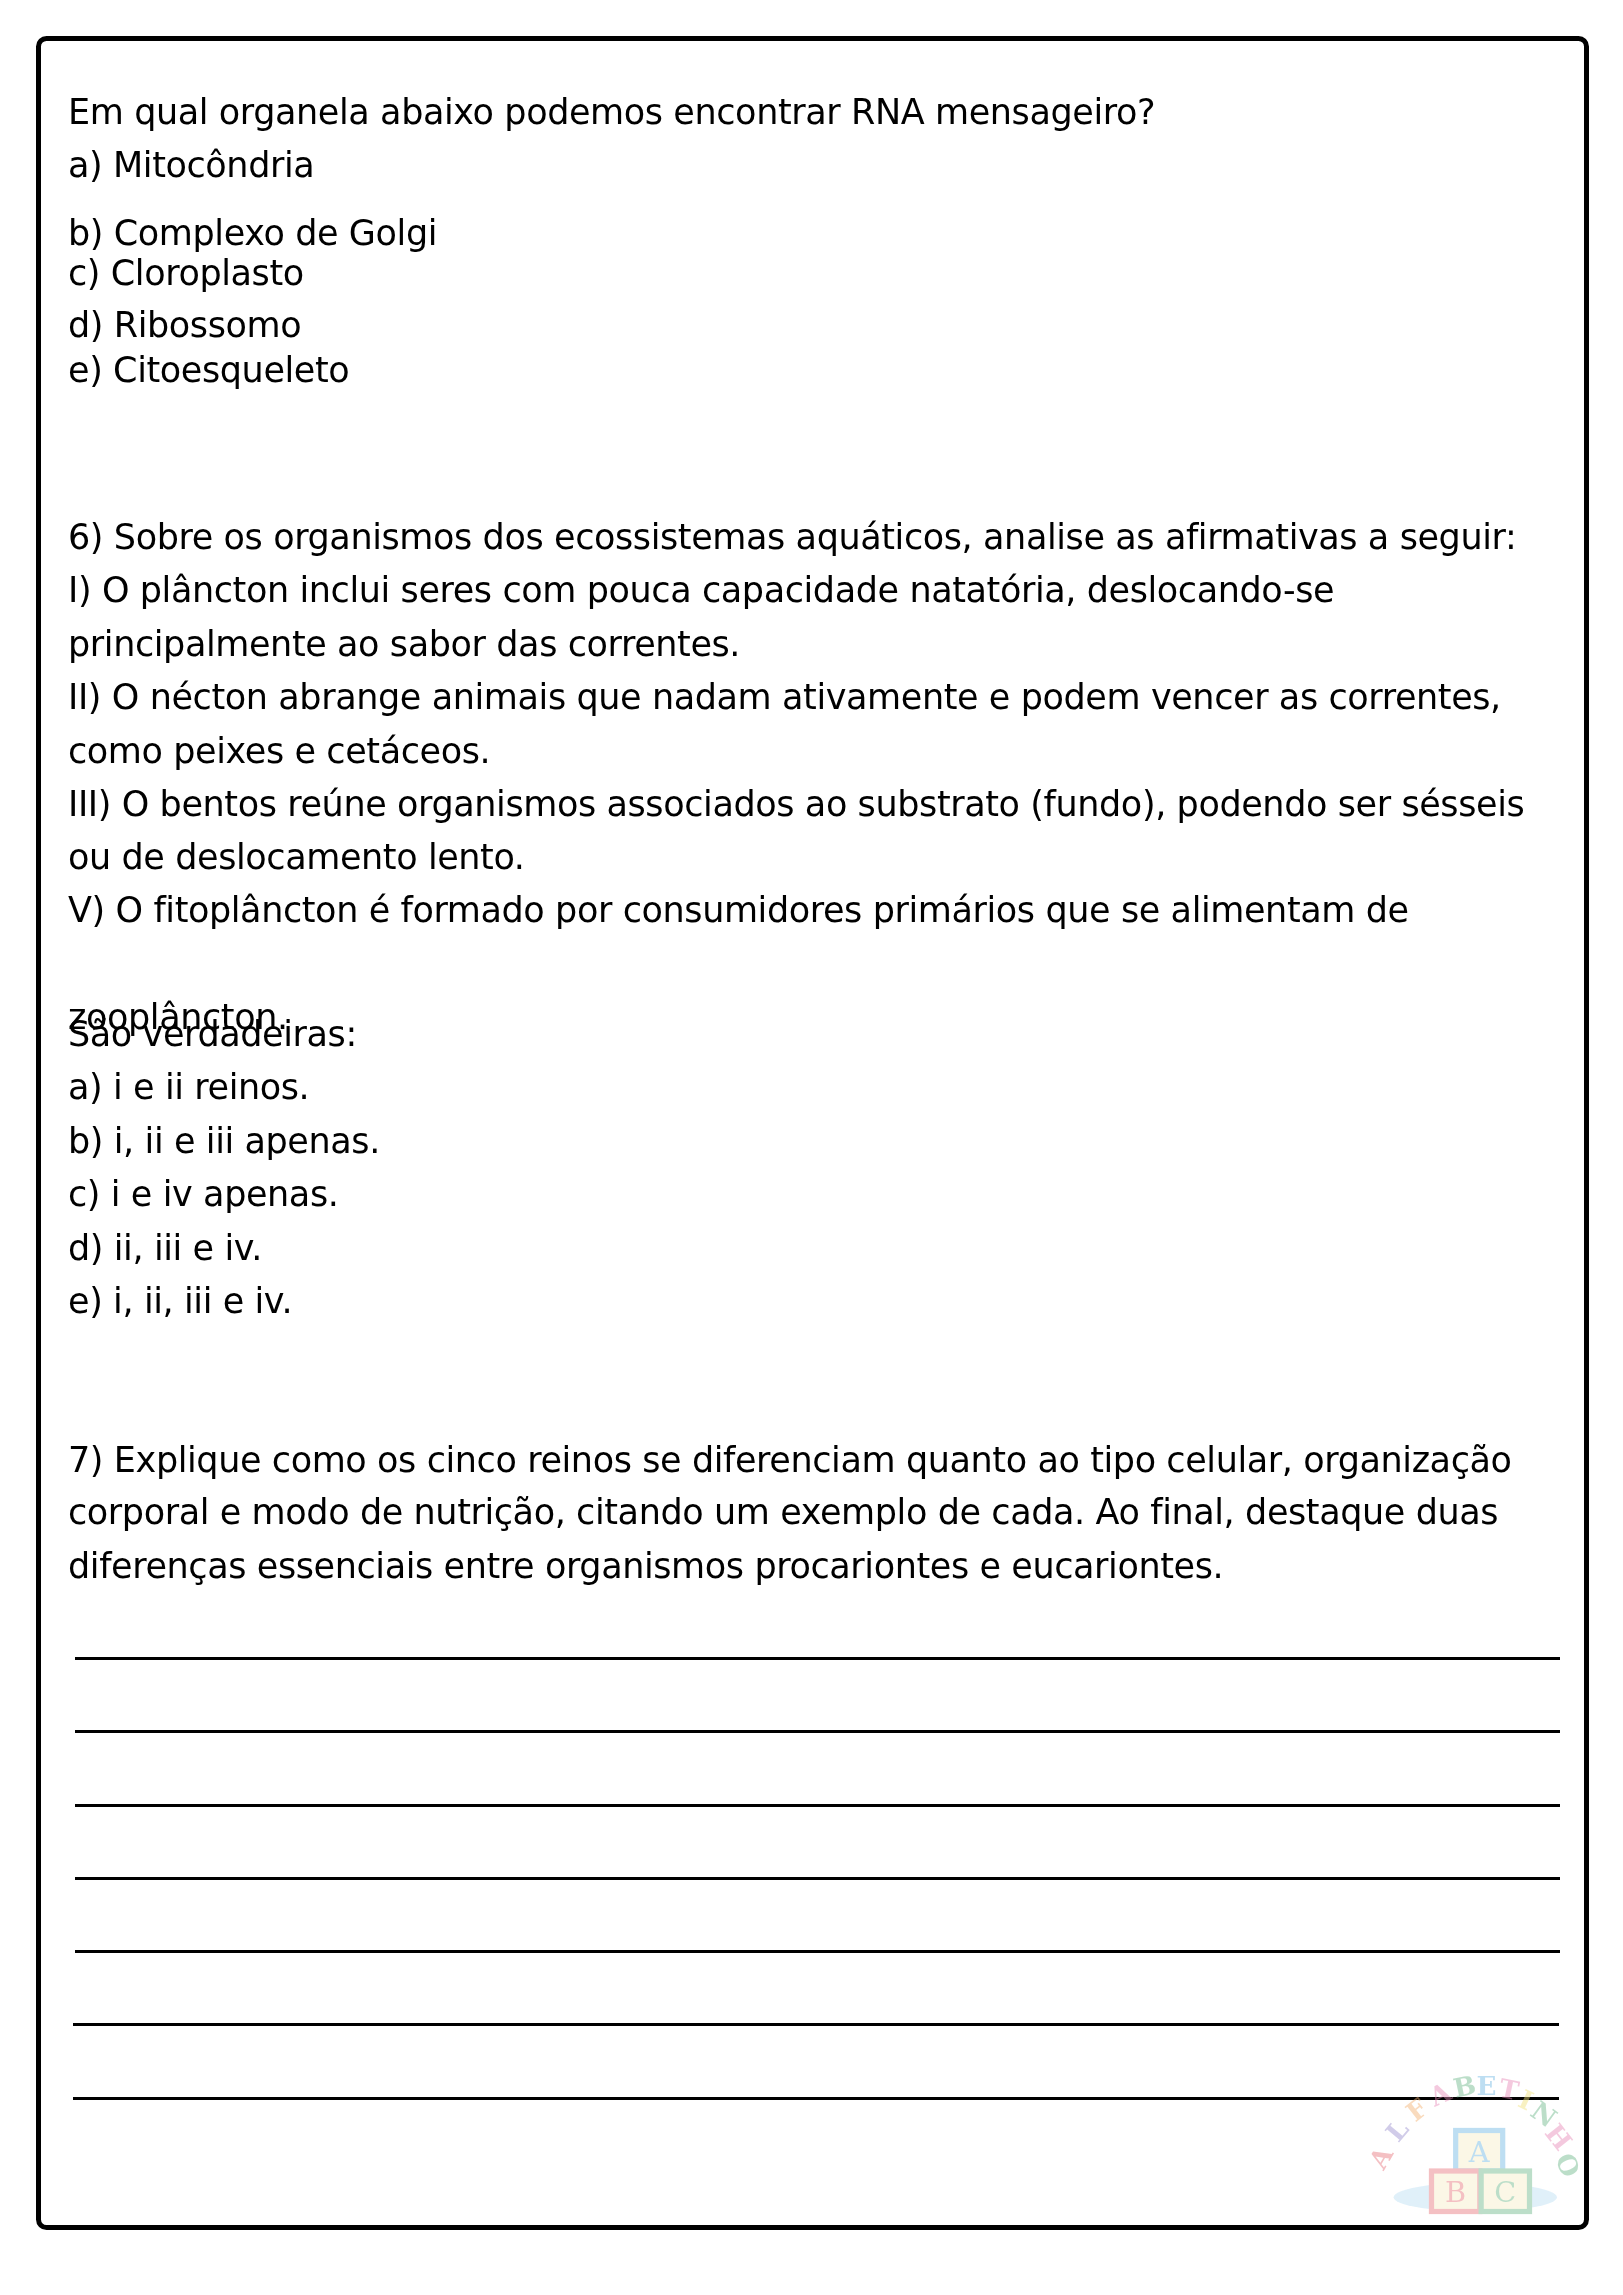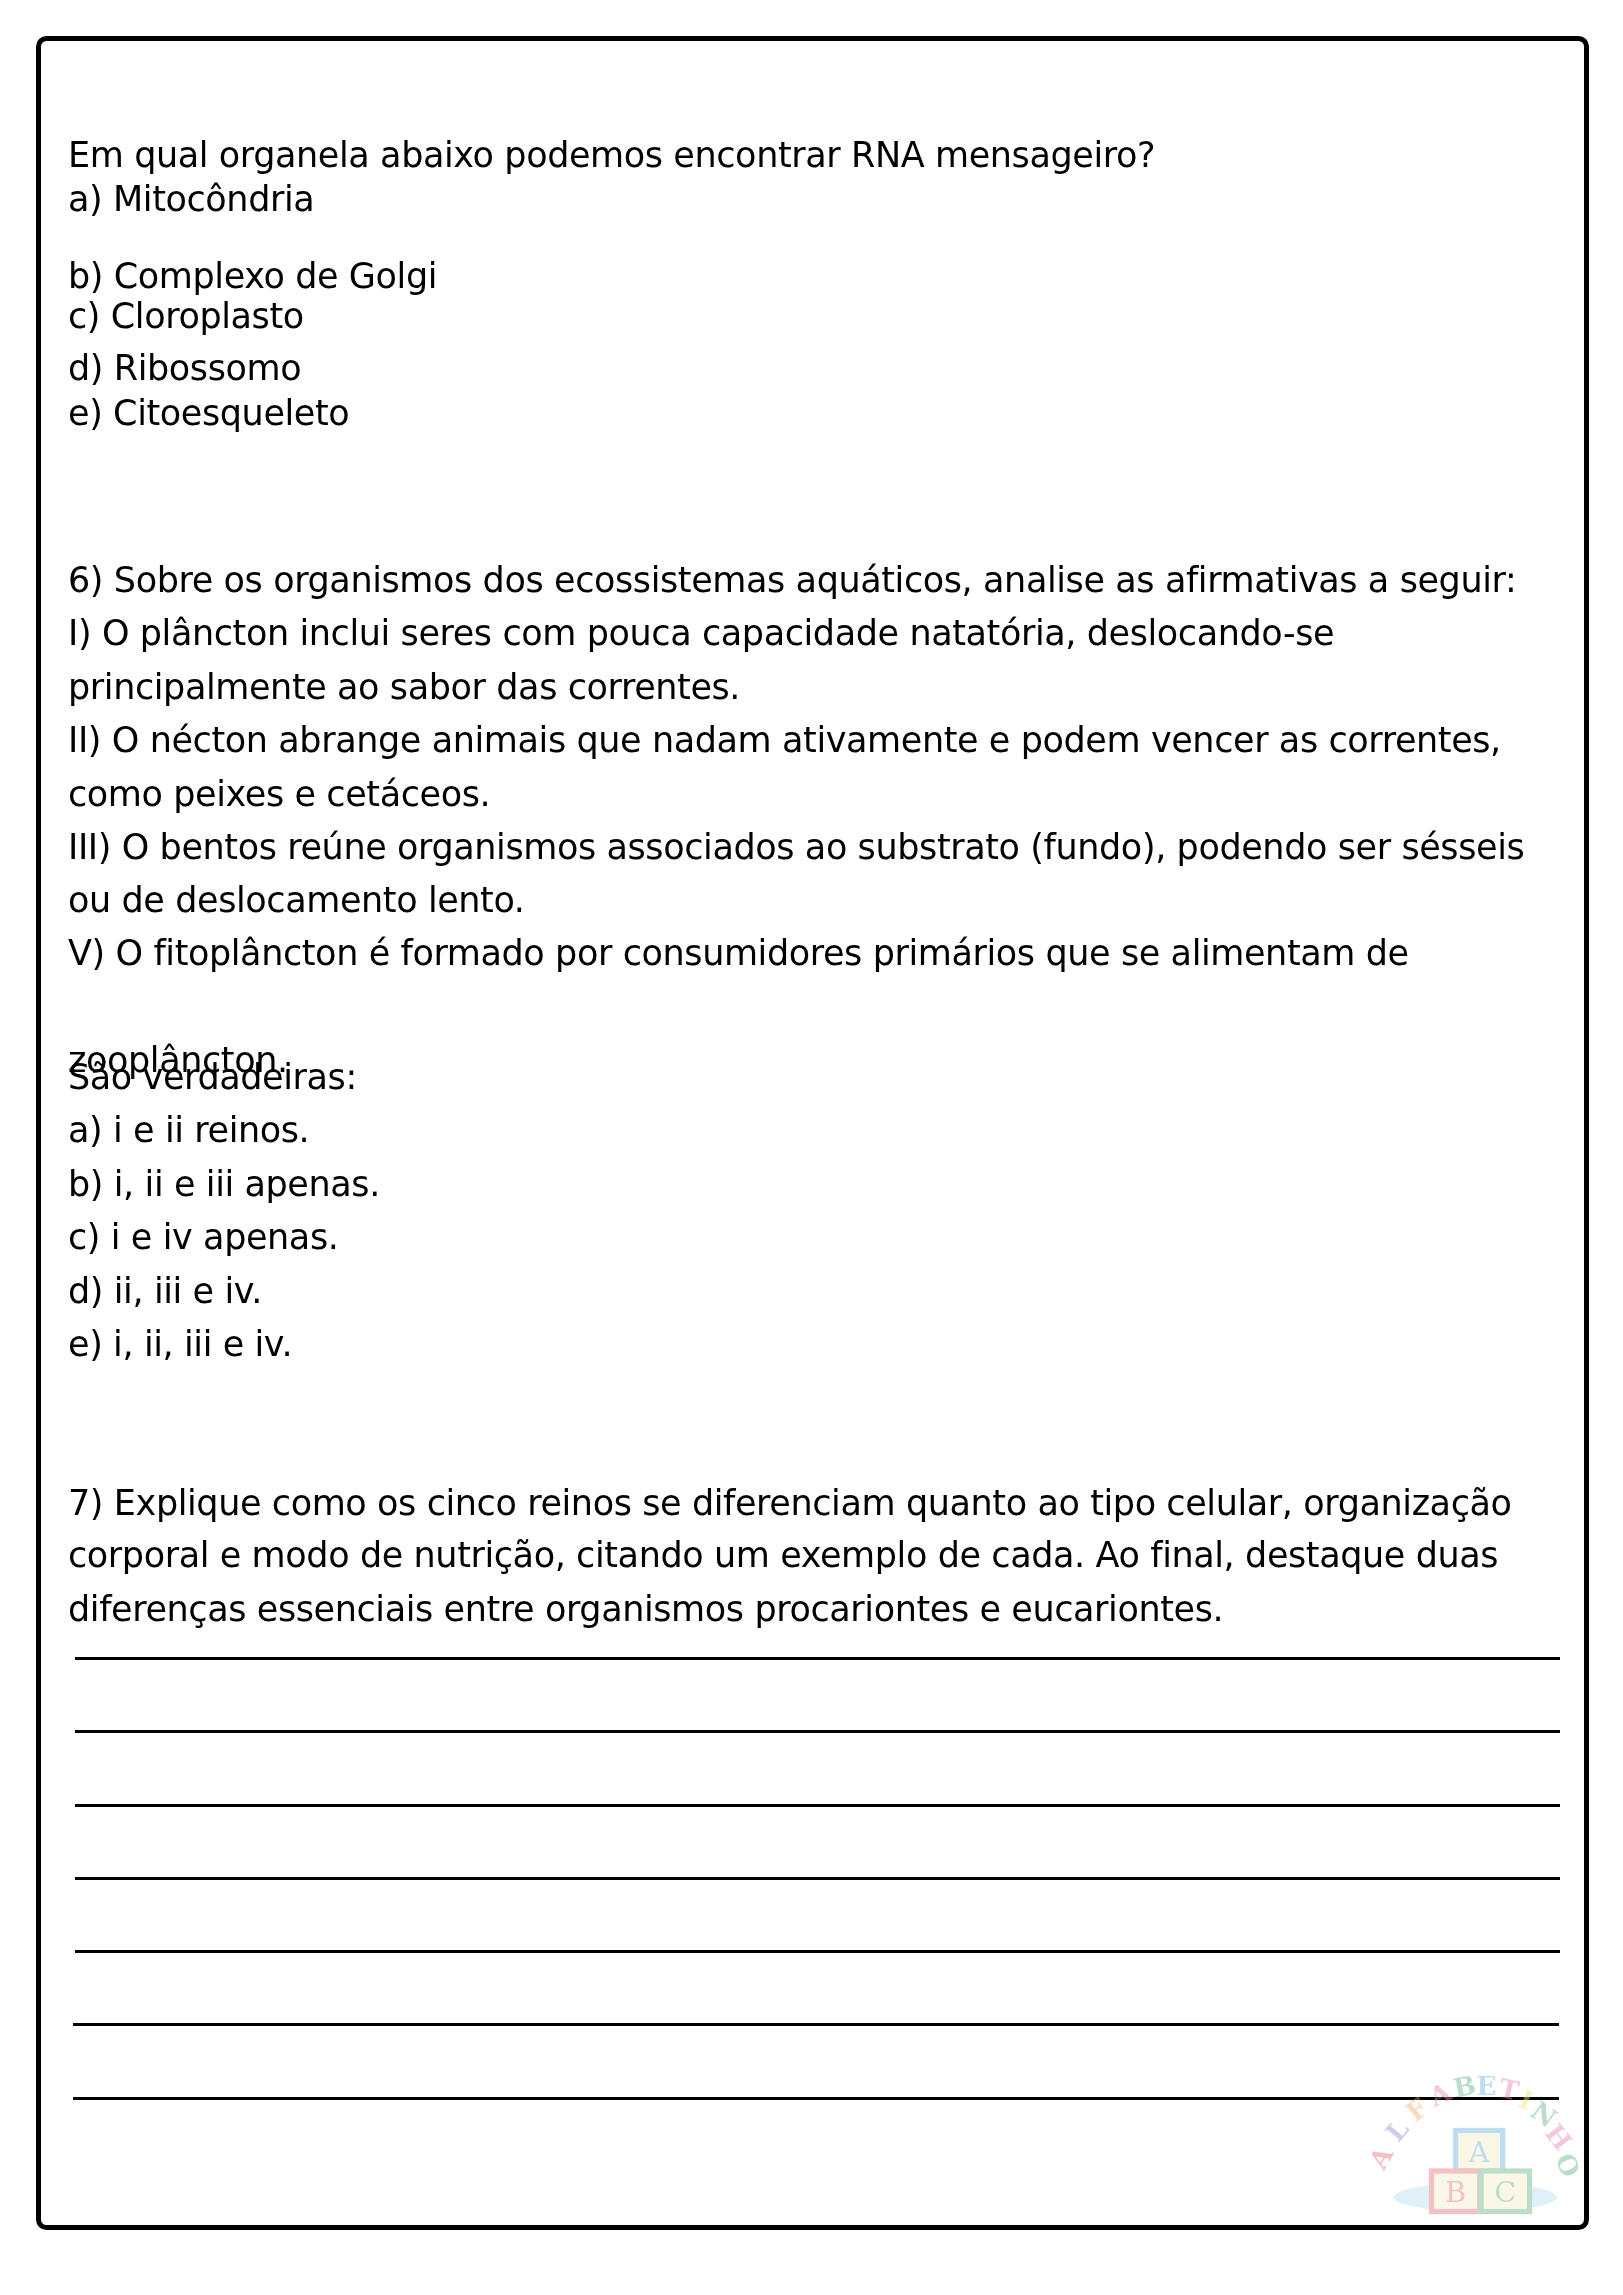--- a/index.html
+++ b/index.html
@@ -26,21 +26,20 @@
       border-radius: 10.5px;
     }
     .line {
       position: absolute;
       left: 68px;
       white-space: nowrap;
       font-size: 35px;
       line-height: 1;
       letter-spacing: -0.4px;
       transform: translateY(-78%);
-      margin-top: 43px;
     }
     .answer-rule {
       position: absolute;
       height: 2.6px;
       background: #000000;
     }
     .logo {
       position: absolute;
       left: 1364px;
       top: 2073px;
@@ -49,21 +48,21 @@
       opacity: 0.45;
     }
   </style>
 </head>
 <body>
 
 <div class="frame"></div>
 
 <div>
   <div class="line" style="top:122px">Em qual organela abaixo podemos encontrar RNA mensageiro?</div>
-  <div class="line" style="top:166px">a) Mitocôndria</div>
+  <div class="line" style="top:175px">a) Mitocôndria</div>
   <div class="line" style="top:243px">b) Complexo de Golgi</div>
   <div class="line" style="top:283px">c) Cloroplasto</div>
   <div class="line" style="top:335px">d) Ribossomo</div>
   <div class="line" style="top:380px">e) Citoesqueleto</div>
 </div>
 
 <div>
   <div class="line" style="top:547px">6) Sobre os organismos dos ecossistemas aquáticos, analise as afirmativas a seguir:</div>
   <div class="line" style="top:600px">I) O plâncton inclui seres com pouca capacidade natatória, deslocando-se</div>
   <div class="line" style="top:654px">principalmente ao sabor das correntes.</div>

